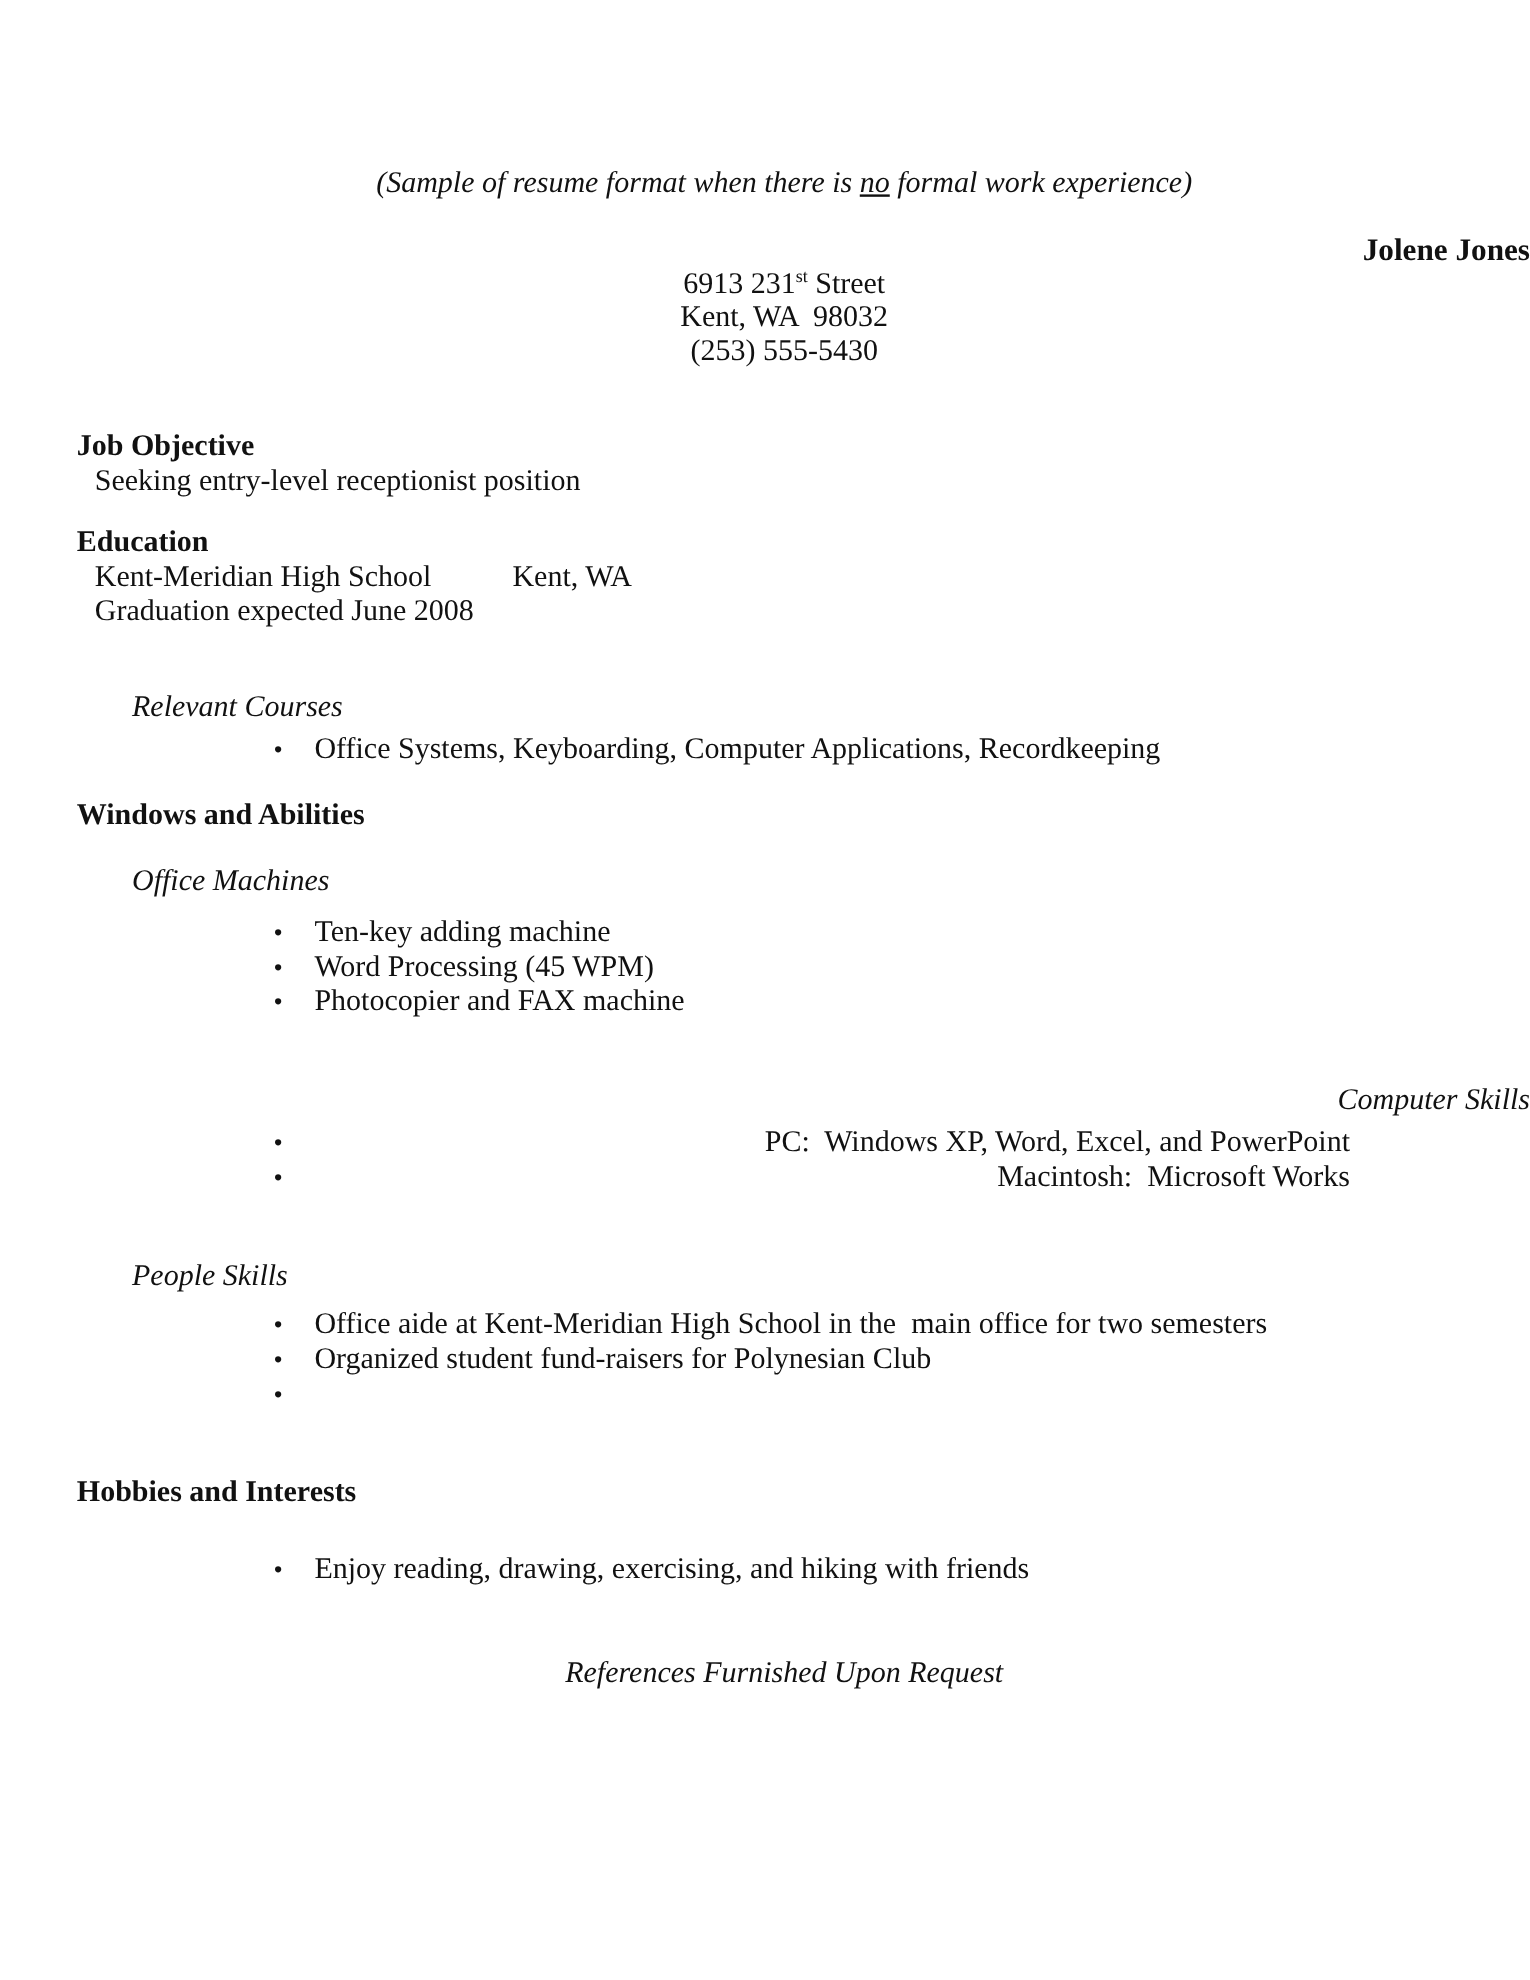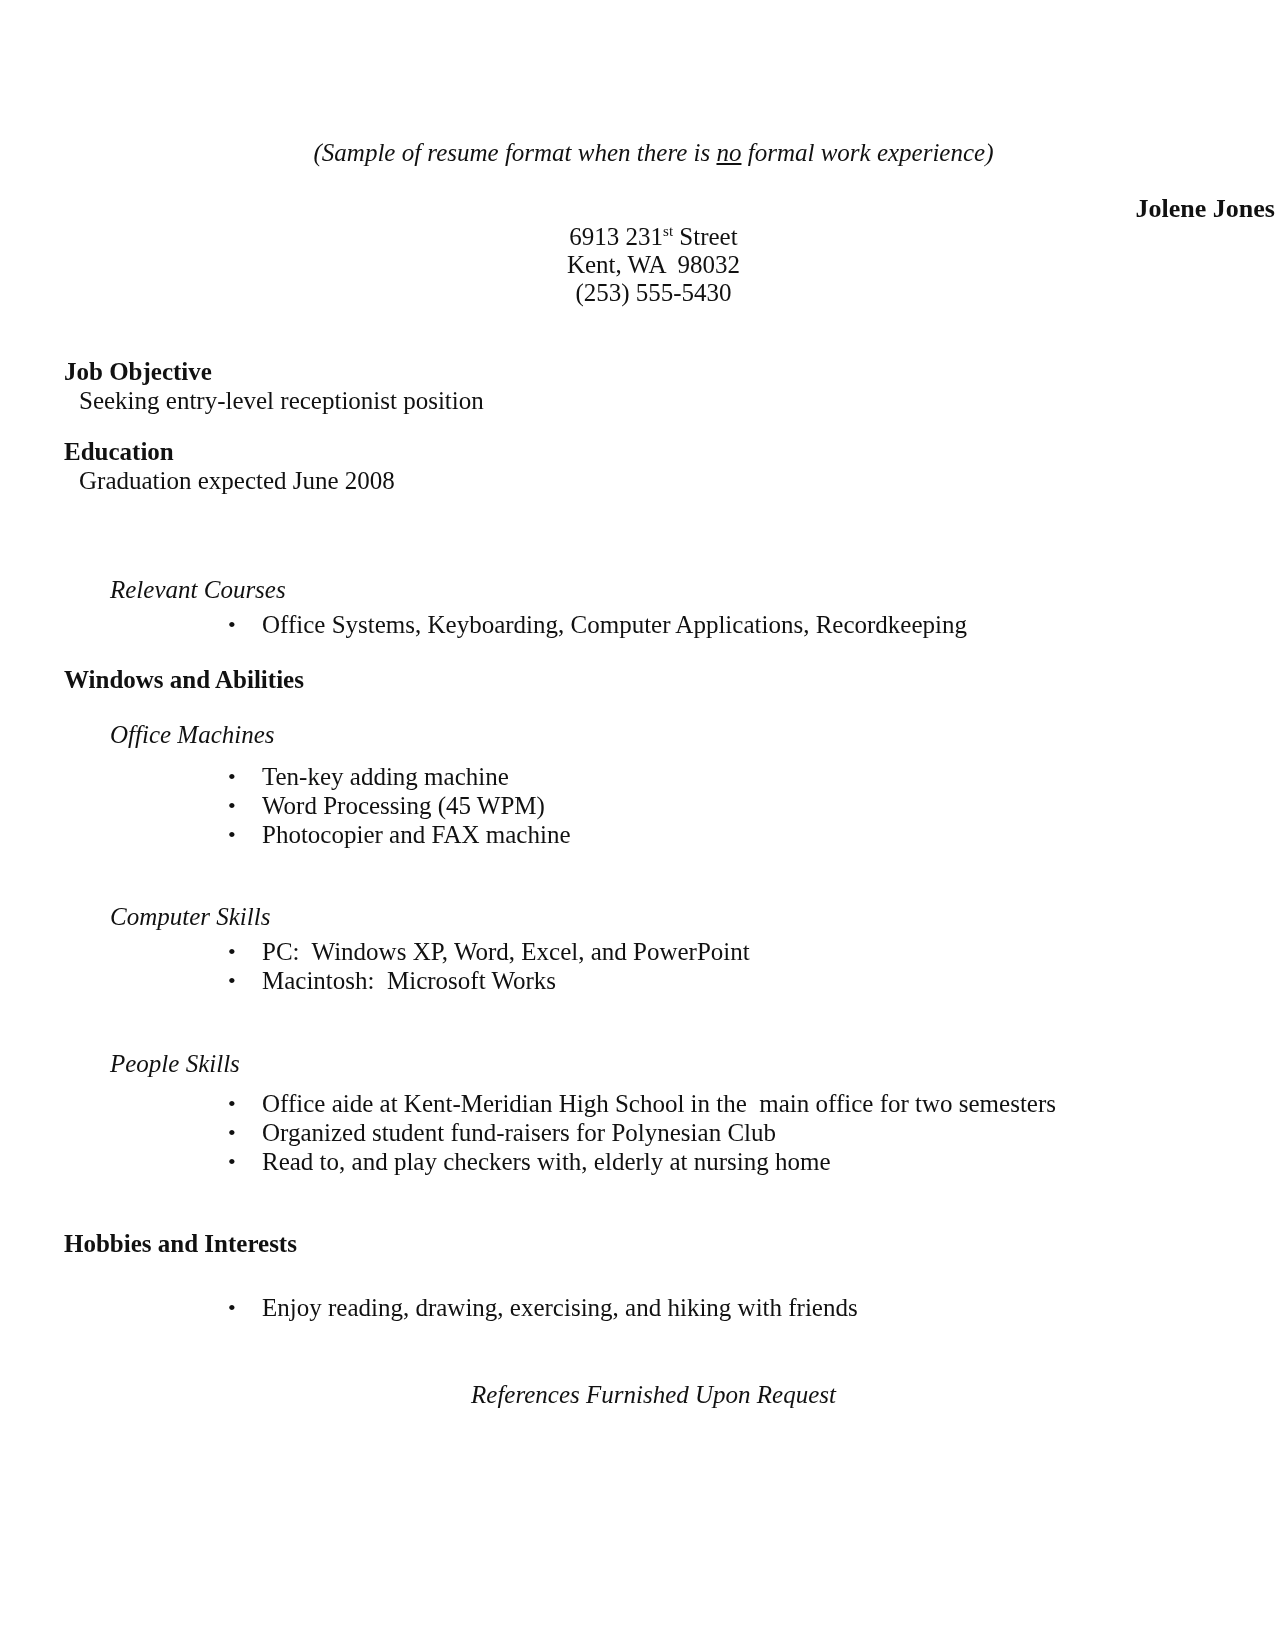--- a/index.html
+++ b/index.html
@@ -26,21 +26,21 @@
   #contact { top: 194px; line-height: 28px; }
   #contact .name { font-weight: bold; font-size: 26px; line-height: 29px; text-align: right; }
   sup.ordinal { font-size: 15px; vertical-align: super; line-height: 0; }
 
   
   #job-objective   { top: 357px; }
   #education       { top: 437px; }
   #relevant-courses{ top: 575px; }
   #skills-heading  { top: 665px; }
   #office-machines { top: 720px; }
-  #computer-skills { top: 902px; }
+  #computer-skills { top: 902px; text-align: right; }
   #people-skills   { top: 1049px; }
   #hobbies         { top: 1229px; }
   #references-note { top: 1380px; font-style: italic; }
 
   .heading {
     font-weight: bold;
     padding-left: 64px;
   }
   .body-line { padding-left: 79px; }
   .subheading {
@@ -86,20 +86,23 @@
   <div>(253) 555-5430</div>
 </div>
 
 <div id="job-objective" class="abs">
   <div class="heading">Job Objective</div>
   <div class="body-line">Seeking entry-level receptionist position</div>
 </div>
 
 <div id="education" class="abs">
   <div class="heading">Education</div>
+  <div class="body-line">
+    <span class="school-col">Kent-Meridian High School</span><span>Kent, WA</span>
+  </div>
   <div class="body-line">Graduation expected June 2008</div>
 </div>
 
 <div id="relevant-courses" class="abs">
   <div class="subheading">Relevant Courses</div>
   <ul class="bullets">
     <li>
       <span class="bullet">•</span>
       <span class="prewrap">Office Systems, Keyboarding, Computer Applications, Recordkeeping</span>
     </li>
@@ -148,21 +151,20 @@
     <li>
       <span class="bullet">•</span>
       <span class="prewrap">Office aide at Kent-Meridian High School in the  main office for two semesters</span>
     </li>
     <li>
       <span class="bullet">•</span>
       <span class="prewrap">Organized student fund-raisers for Polynesian Club</span>
     </li>
     <li>
       <span class="bullet">•</span>
-      <span class="prewrap">Read to, and play checkers with, elderly at nursing home</span>
     </li>
   </ul>
 </div>
 
 <div id="hobbies" class="abs">
   <div class="heading">Hobbies and Interests</div>
   <ul class="bullets">
     <li>
       <span class="bullet">•</span>
       <span class="prewrap">Enjoy reading, drawing, exercising, and hiking with friends</span>

